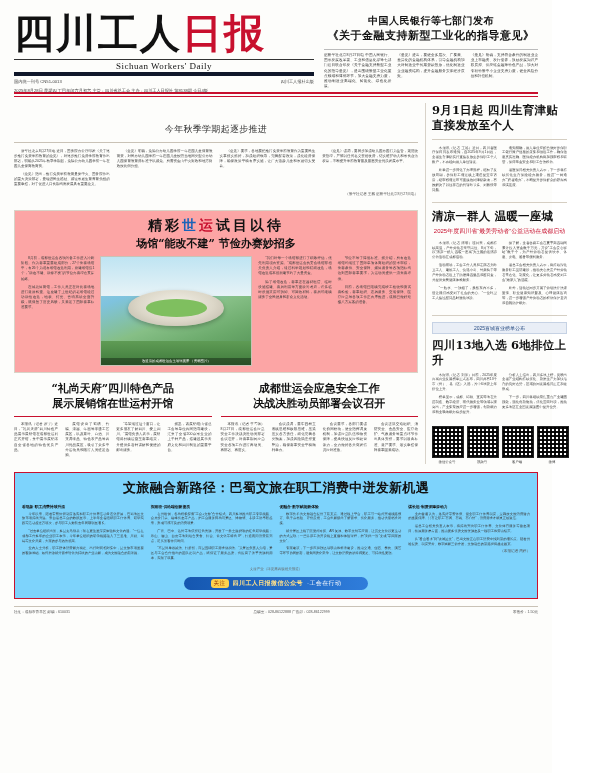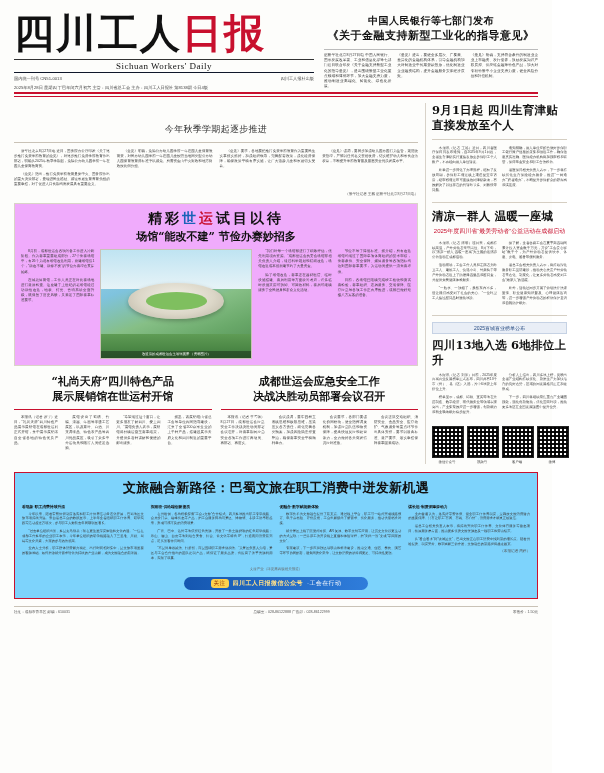--- a/index.html
+++ b/index.html
@@ -46,21 +46,21 @@
   }
   .nameplate-title .red {
     color: #c8102e;
   }
   .nameplate-en {
     text-align: center;
     font-family: "Liberation Serif", serif;
     font-size: 9px;
     letter-spacing: .5px;
     border-top: 1px solid #333;
-    border-bottom: 1px solid #0f172a;
+    border-bottom: 4px solid #0f172a;
     margin-top: 3px;
     padding: 1px 0;
   }
   .nameplate-sub {
     display: flex;
     justify-content: space-between;
     font-size: 4.2px;
     color: #444;
     margin-top: 3px;
     line-height: 6px;
@@ -170,22 +170,22 @@
     font-size: 3.6px;
     color: #555;
     text-align: right;
     margin-top: 2px;
   }
 
   
   .feature {
     border: 1px solid #d9d3c7;
     padding: 5px 6px 6px 6px;
-    margin-top: 7px;
-    background: #f0abfc;
+    margin-top: 14px;
+    background: #fca5a5;
   }
   .feature-title {
     text-align: center;
     font-family: "DejaVu Serif", serif;
     font-weight: bold;
     font-size: 14px;
     letter-spacing: 3px;
     line-height: 18px;
   }
   .feature-title .blue { color: #1a63b8; }

